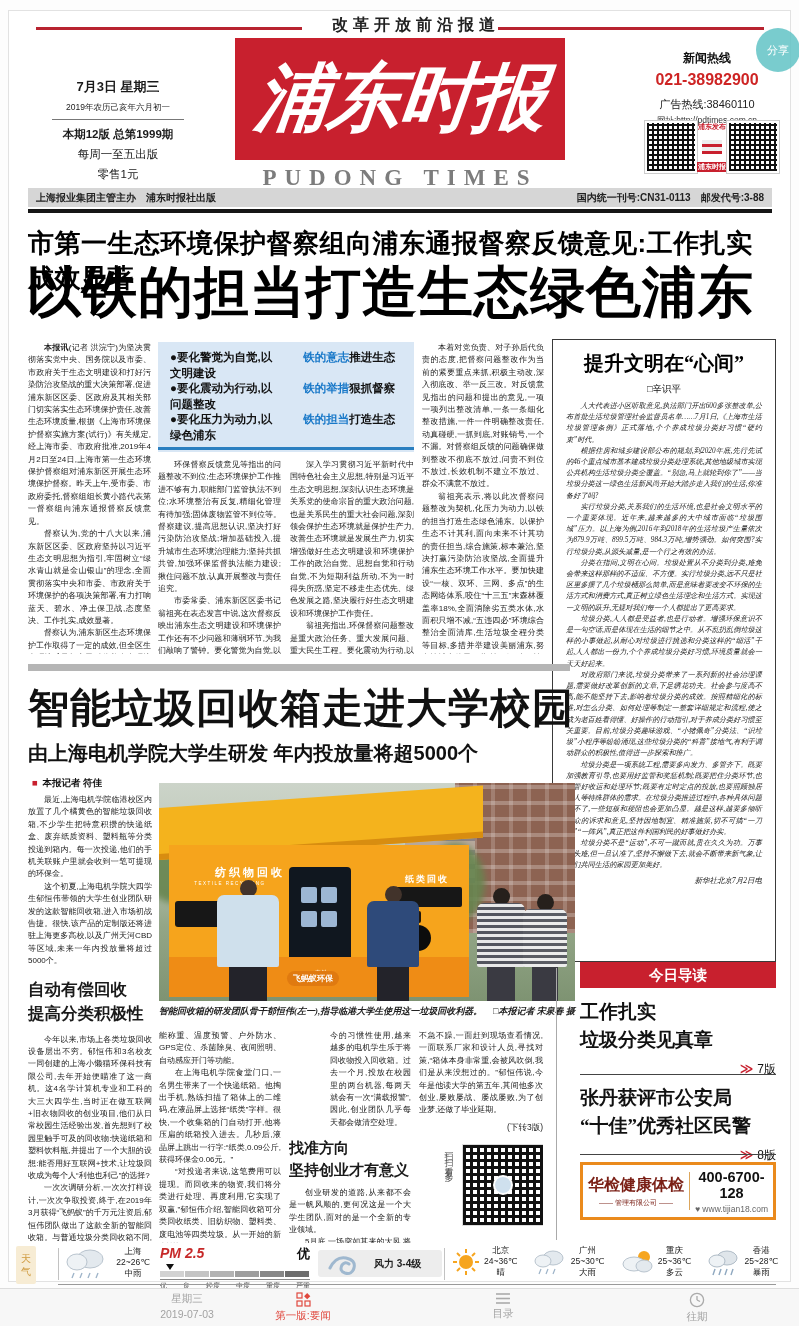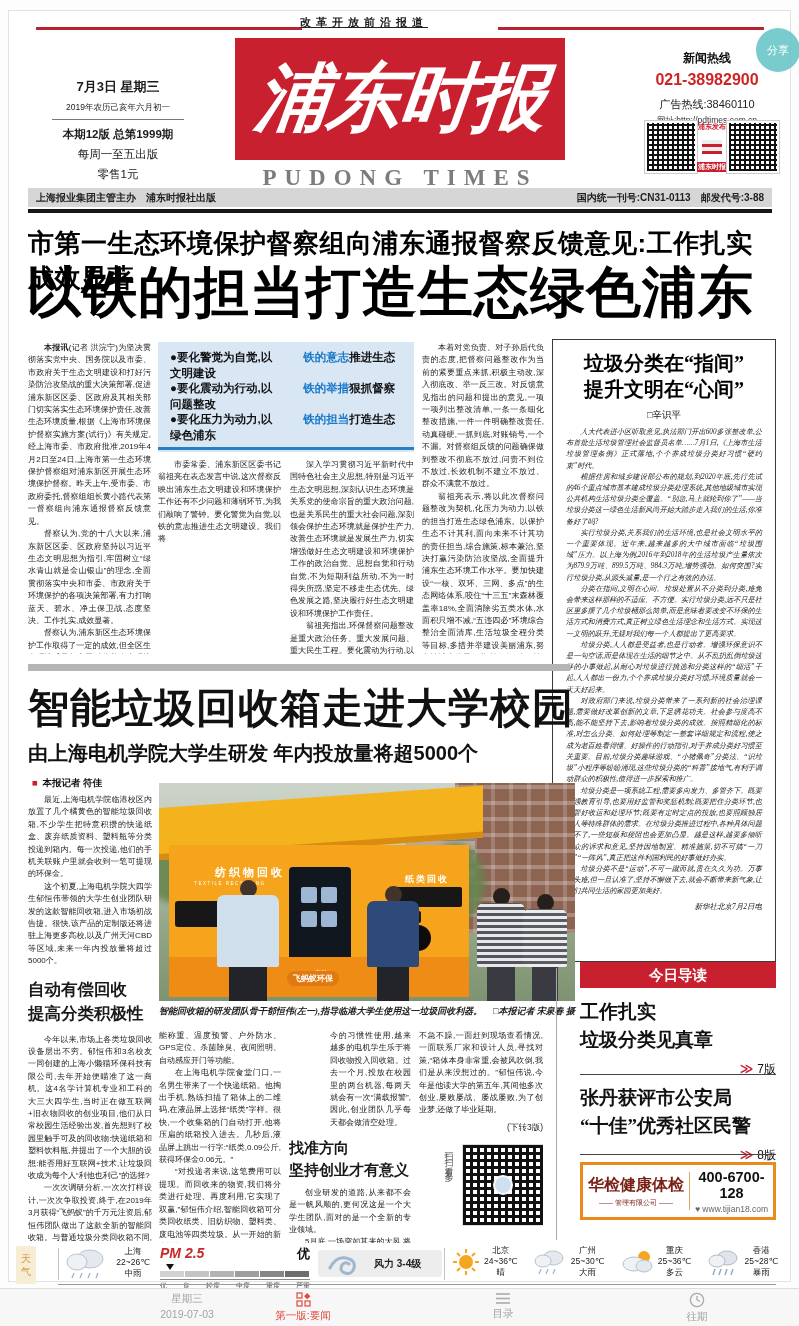--- a/index.html
+++ b/index.html
@@ -5,22 +5,22 @@
 * { margin:0; padding:0; box-sizing:border-box; }
 html,body { background:#e9e9e9; }
 .page { position:relative; width:799px; height:1326px; background:#fdfdfd; overflow:hidden;
   font-family:"Liberation Sans","DejaVu Sans",sans-serif; color:#111; margin:0 auto; }
 .sheet { position:absolute; left:8px; top:10px; width:783px; height:1272px; background:#fff; border:1px solid #e2e2e2; }
 
 
 .slogan-rule { position:absolute; top:27px; height:3px; background:#b82330; }
 .slogan-rule.l { left:36px; width:266px; }
 .slogan-rule.r { left:498px; width:266px; }
-.slogan { position:absolute; left:300px; top:15px; width:200px; text-align:left;
-  font-family:"Liberation Serif","DejaVu Serif",serif; font-size:11px; font-weight:bold; letter-spacing:5px; color:#222;text-decoration:underline; }
+.slogan { position:absolute; left:300px; top:15px; width:200px; text-align:right;
+  font-family:"Liberation Serif","DejaVu Serif",serif; font-size:16px; font-weight:bold; letter-spacing:5px; color:#222; }
 .share { position:absolute; left:756px; top:28px; width:44px; height:44px; border-radius:50%;
   background:rgba(98,195,198,.85); color:#fff; font-size:11px; display:flex; align-items:center; justify-content:center; cursor:pointer; }
 .dateline { position:absolute; left:26px; top:78px; width:184px; text-align:center; color:#1a1a1a; }
 .dl1 { font-size:13px; font-weight:600; margin-bottom:6px; }
 .dl2 { font-size:8.5px; margin-bottom:5px; }
 .dl-rule { width:132px; margin:0 auto 7px; border-top:1px solid #777; }
 .dl3 { font-size:11.5px; font-weight:bold; margin-bottom:5px; }
 .dl4,.dl5 { font-size:11.5px; margin-bottom:5px; }
 .redbox { position:absolute; left:235px; top:38px; width:330px; height:122px; background:#c8202e;
   display:flex; align-items:center; justify-content:center; overflow:hidden; }
@@ -228,35 +228,35 @@
   </div>
 
   <div class="callout">
     <p><span class="co-bullet">●</span><span>要化警觉为自觉,以</span><span class="co-em">铁的意志</span><span>推进生态文明建设</span></p>
     <p><span class="co-bullet">●</span><span>要化震动为行动,以</span><span class="co-em">铁的举措</span><span>狠抓督察问题整改</span></p>
     <p><span class="co-bullet">●</span><span>要化压力为动力,以</span><span class="co-em">铁的担当</span><span>打造生态绿色浦东</span></p>
   </div>
   <div class="callout-rule"></div>
 
   <div class="col2 bodytext">
+    <p>环保督察反馈意见等指出的问题整改不到位;生态环境保护工作推进不够有力,职能部门监管执法不到位;水环境整治有反复,精细化管理有待加强;固体废物监管不到位等。督察建议,提高思想认识,坚决打好污染防治攻坚战;增加基础投入,提升城市生态环境治理能力;坚持共抓共管,加强环保监督执法能力建设;揪住问题不放,认真开展整改与责任追究。</p>
     <p>市委常委、浦东新区区委书记翁祖亮在表态发言中说,这次督察反映出浦东生态文明建设和环境保护工作还有不少问题和薄弱环节,为我们敲响了警钟。要化警觉为自觉,以铁的意志推进生态文明建设。我们将</p>
   </div>
   <div class="col3 bodytext">
     <p>深入学习贯彻习近平新时代中国特色社会主义思想,特别是习近平生态文明思想,深刻认识生态环境是关系党的使命宗旨的重大政治问题,也是关系民生的重大社会问题,深刻领会保护生态环境就是保护生产力,改善生态环境就是发展生产力,切实增强做好生态文明建设和环境保护工作的政治自觉、思想自觉和行动自觉,不为短期利益所动,不为一时得失所惑,坚定不移走生态优先、绿色发展之路,坚决履行好生态文明建设和环境保护工作责任。</p>
     <p>翁祖亮指出,环保督察问题整改是重大政治任务、重大发展问题、重大民生工程。要化震动为行动,以铁的举措狠抓督察问题整改。我们将</p>
   </div>
   <div class="col4 bodytext">
     <p>本着对党负责、对子孙后代负责的态度,把督察问题整改作为当前的紧要重点来抓,积极主动改,深入彻底改、举一反三改。对反馈意见指出的问题和提出的意见,一项一项列出整改清单,一条一条细化整改措施,一件一件明确整改责任,动真碰硬,一抓到底,对账销号,一个不漏。对督察组反馈的问题确保做到整改不彻底不放过,问责不到位不放过,长效机制不建立不放过、群众不满意不放过。</p>
     <p>翁祖亮表示,将以此次督察问题整改为契机,化压力为动力,以铁的担当打造生态绿色浦东。以保护生态不计其利,面向未来不计其功的责任担当,综合施策,标本兼治,坚决打赢污染防治攻坚战,全面提升浦东生态环境工作水平。要加快建设“一核、双环、三网、多点”的生态网络体系,咬住“十三五”末森林覆盖率18%,全面消除劣五类水体,水面积只增不减,“五违四必”环境综合整治全面清库,生活垃圾全程分类等目标,多措并举建设美丽浦东,努力让浦东的天更蓝,地更绿,水更清,不断增强群众的获得感、幸福感、安全感。</p>
 
   </div>
 
   <div class="edibox">
     <div class="edi-title">
-      <div>垃圾分类在“指间”</div>
       <div>提升文明在“心间”</div>
     </div>
     <div class="edi-author">□辛识平</div>
     <div class="edi-text">
       <p>人大代表进小区听取意见,执法部门开出600多张整改单,公布首批生活垃圾管理社会监督员名单……7月1日,《上海市生活垃圾管理条例》正式落地,个个养成垃圾分类好习惯“硬约束”时代。</p>
       <p>根据住房和城乡建设部公布的规划,到2020年底,先行先试的46个重点城市基本建成垃圾分类处理系统,其他地级城市实现公共机构生活垃圾分类全覆盖。“别急,马上就轮到你了”——当垃圾分类这一绿色生活新风尚开始大踏步走入我们的生活,你准备好了吗?</p>
       <p>实行垃圾分类,关系我们的生活环境,也是社会文明水平的一个重要体现。近年来,越来越多的大中城市面临“垃圾围城”压力。以上海为例,2016年到2018年的生活垃圾产生量依次为879.9万吨、899.5万吨、984.3万吨,增势强劲。如何突围?实行垃圾分类,从源头减量,是一个行之有效的办法。</p>
       <p>分类在指间,文明在心间。垃圾处置从不分类到分类,难免会带来这样那样的不适应、不方便。实行垃圾分类,远不只是社区里多摆了几个垃圾桶那么简单,而是意味着要改变不环保的生活方式和消费方式,真正树立绿色生活理念和生活方式。实现这一文明的跃升,无疑对我们每一个人都提出了更高要求。</p>
       <p>垃圾分类,人人都是受益者,也是行动者。增强环保意识不是一句空话,而是体现在生活的细节之中。从不乱扔乱倒垃圾这样的小事做起,从耐心对垃圾进行挑选和分类这样的“细活”干起,人人都出一份力,个个养成垃圾分类好习惯,环境质量就会一天天好起来。</p>
       <p>对政府部门来说,垃圾分类带来了一系列新的社会治理课题,需要做好改革创新的文章,下足绣花功夫。社会参与度高不高,能不能坚持下去,影响着垃圾分类的成效。按照精细化的标准,对怎么分类、如何处理等制定一整套详细规定和流程,使之成为老百姓看得懂、好操作的行动指引,对于养成分类好习惯至关重要。目前,垃圾分类趣味游戏、“小猪佩奇”分类法、“识垃圾”小程序等纷纷涌现,这些垃圾分类的“科普”接地气,有利于调动群众的积极性,值得进一步探索和推广。</p>

